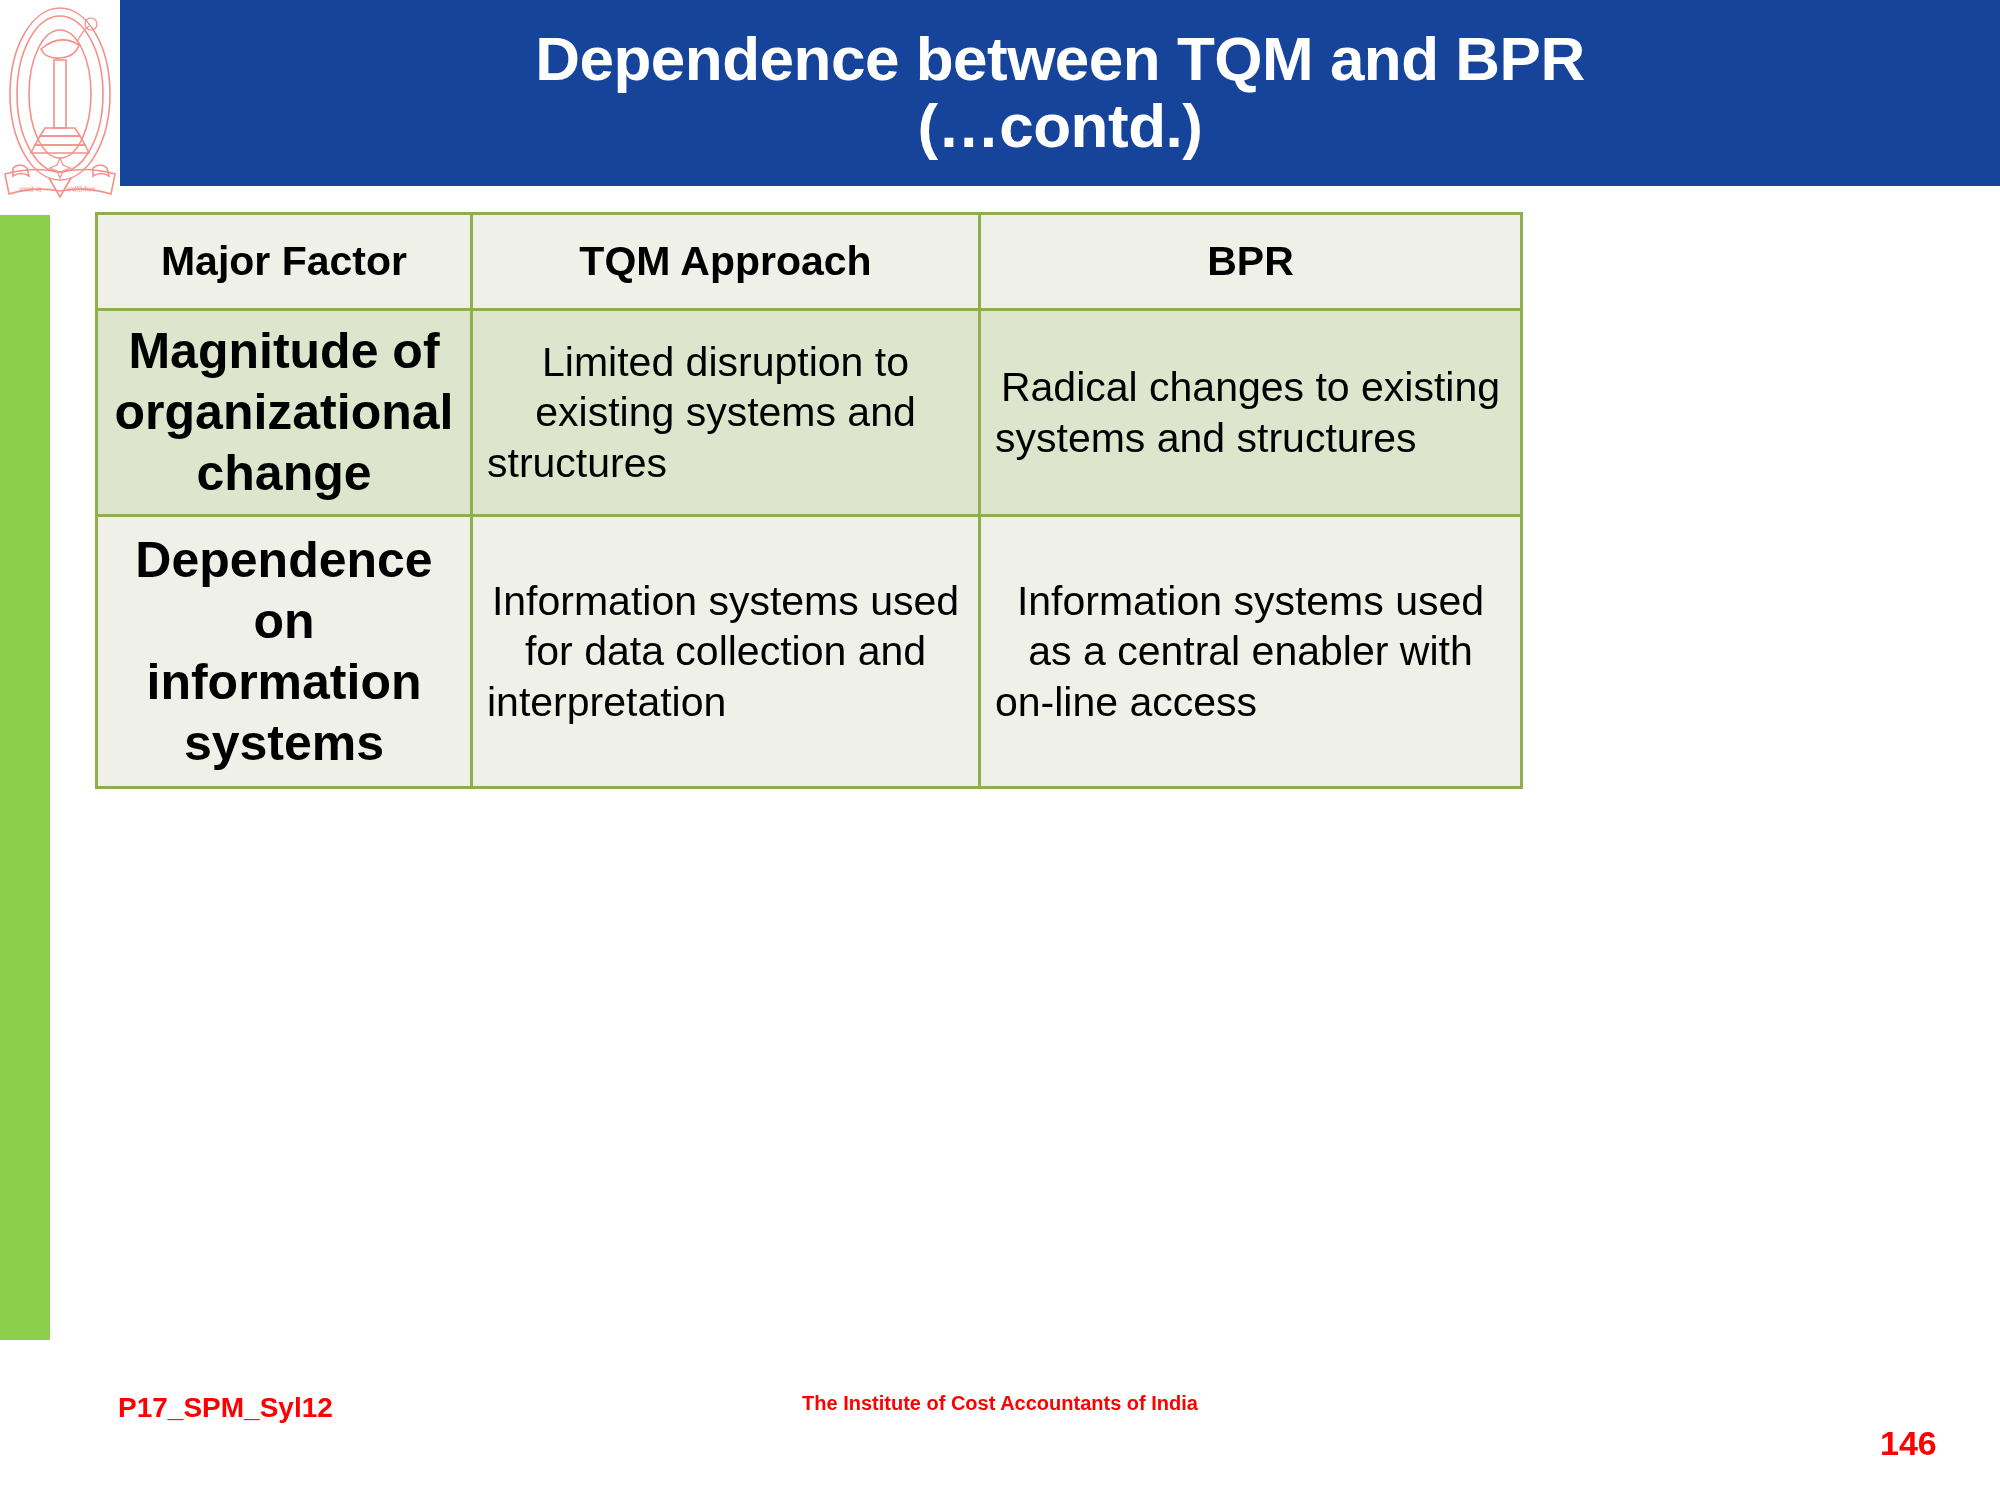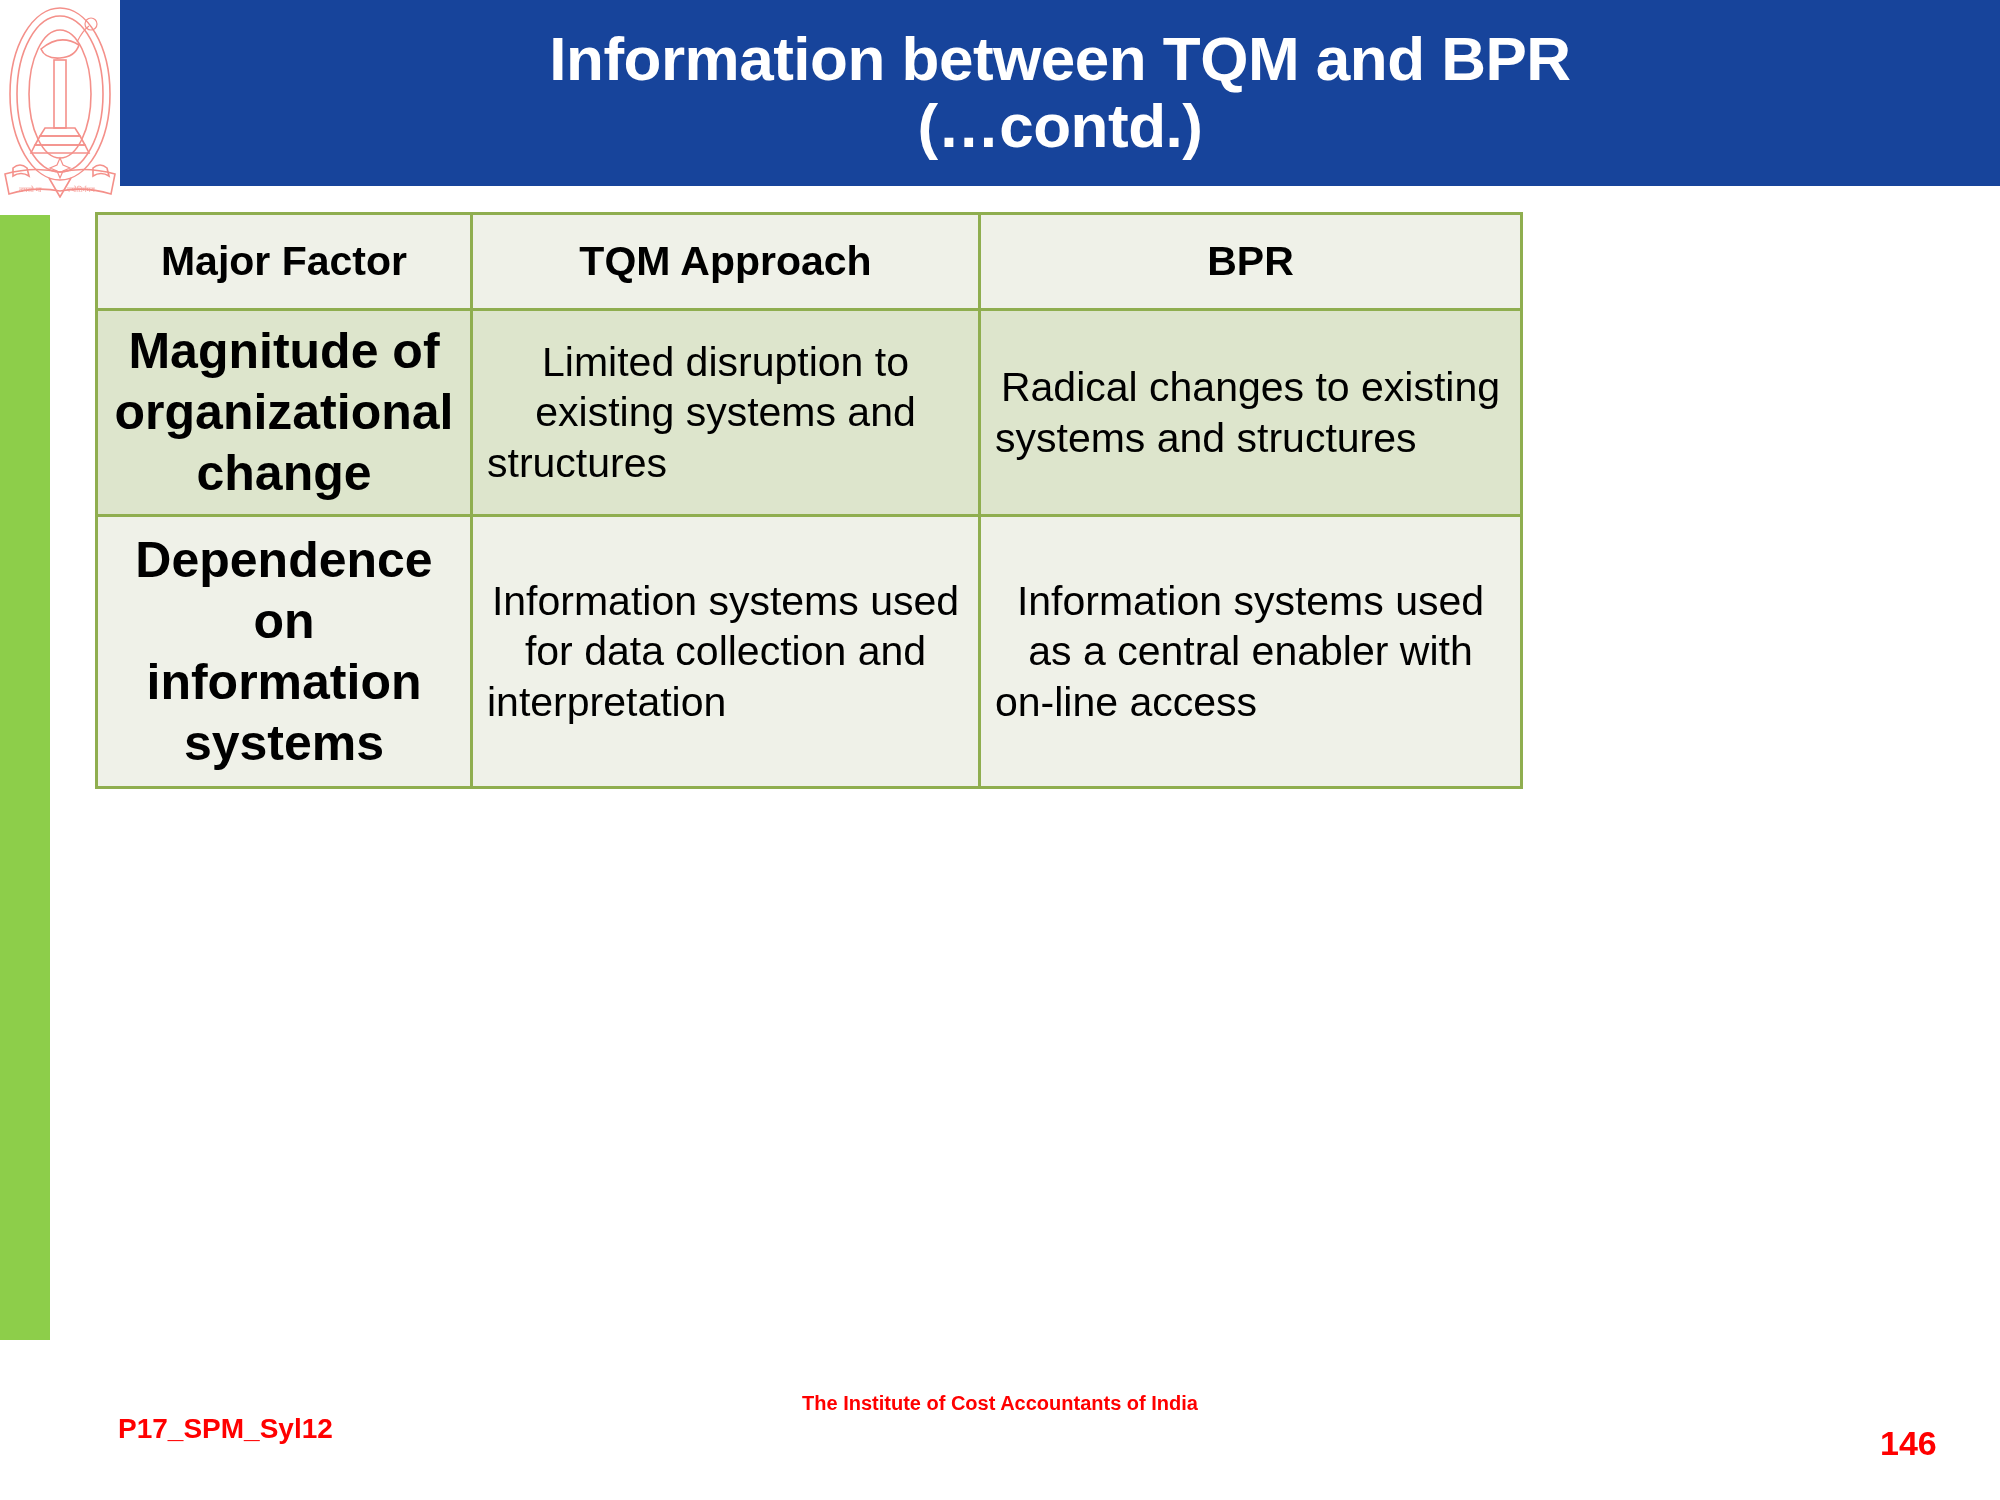--- a/index.html
+++ b/index.html
@@ -93,21 +93,21 @@
   td.cell-body.nojust{text-align:left;}
 
   tr.r1 td{height:175px;}
   tr.r2 td{height:190px;}
   tr.r3 td{height:210px;}
   tr.r4 td{height:272px;}
 
   
   #footer-code{
     position:absolute;left:118px;top:1392px;
-    color:#ff0000;font-size:28px;font-weight:bold;margin-top:21px;
+    color:#ff0000;font-size:28px;font-weight:bold;
   }
   #footer-institute{
     position:absolute;left:0;top:1392px;width:2000px;
     text-align:center;
     color:#ff0000;font-size:20px;font-weight:bold;
   }
   #page-number{
     position:absolute;left:1880px;top:1424px;
     color:#ff0000;font-size:34px;font-weight:bold;
   }
@@ -139,21 +139,21 @@
       <path d="M48 176 l11 19 11 -19"></path>
     </g>
     <g fill="#F4908A" font-size="7" font-family="'Liberation Sans',sans-serif">
       <text x="18" y="190">तमसो मा</text>
       <text x="66" y="190">ज्योतिर्गमय</text>
     </g>
   </svg>
 </div>
 
 <div id="header-banner">
-  <div id="slide-title">Information between TQM and BPR
+  <div id="slide-title">Dependence between TQM and BPR
 (…contd.)</div>
 </div>
 
 <div id="left-green-strip"></div>
 
 <table id="comparison-table">
   <colgroup>
     <col class="col-factor">
       <col class="col-tqm">
       <col class="col-bpr">

